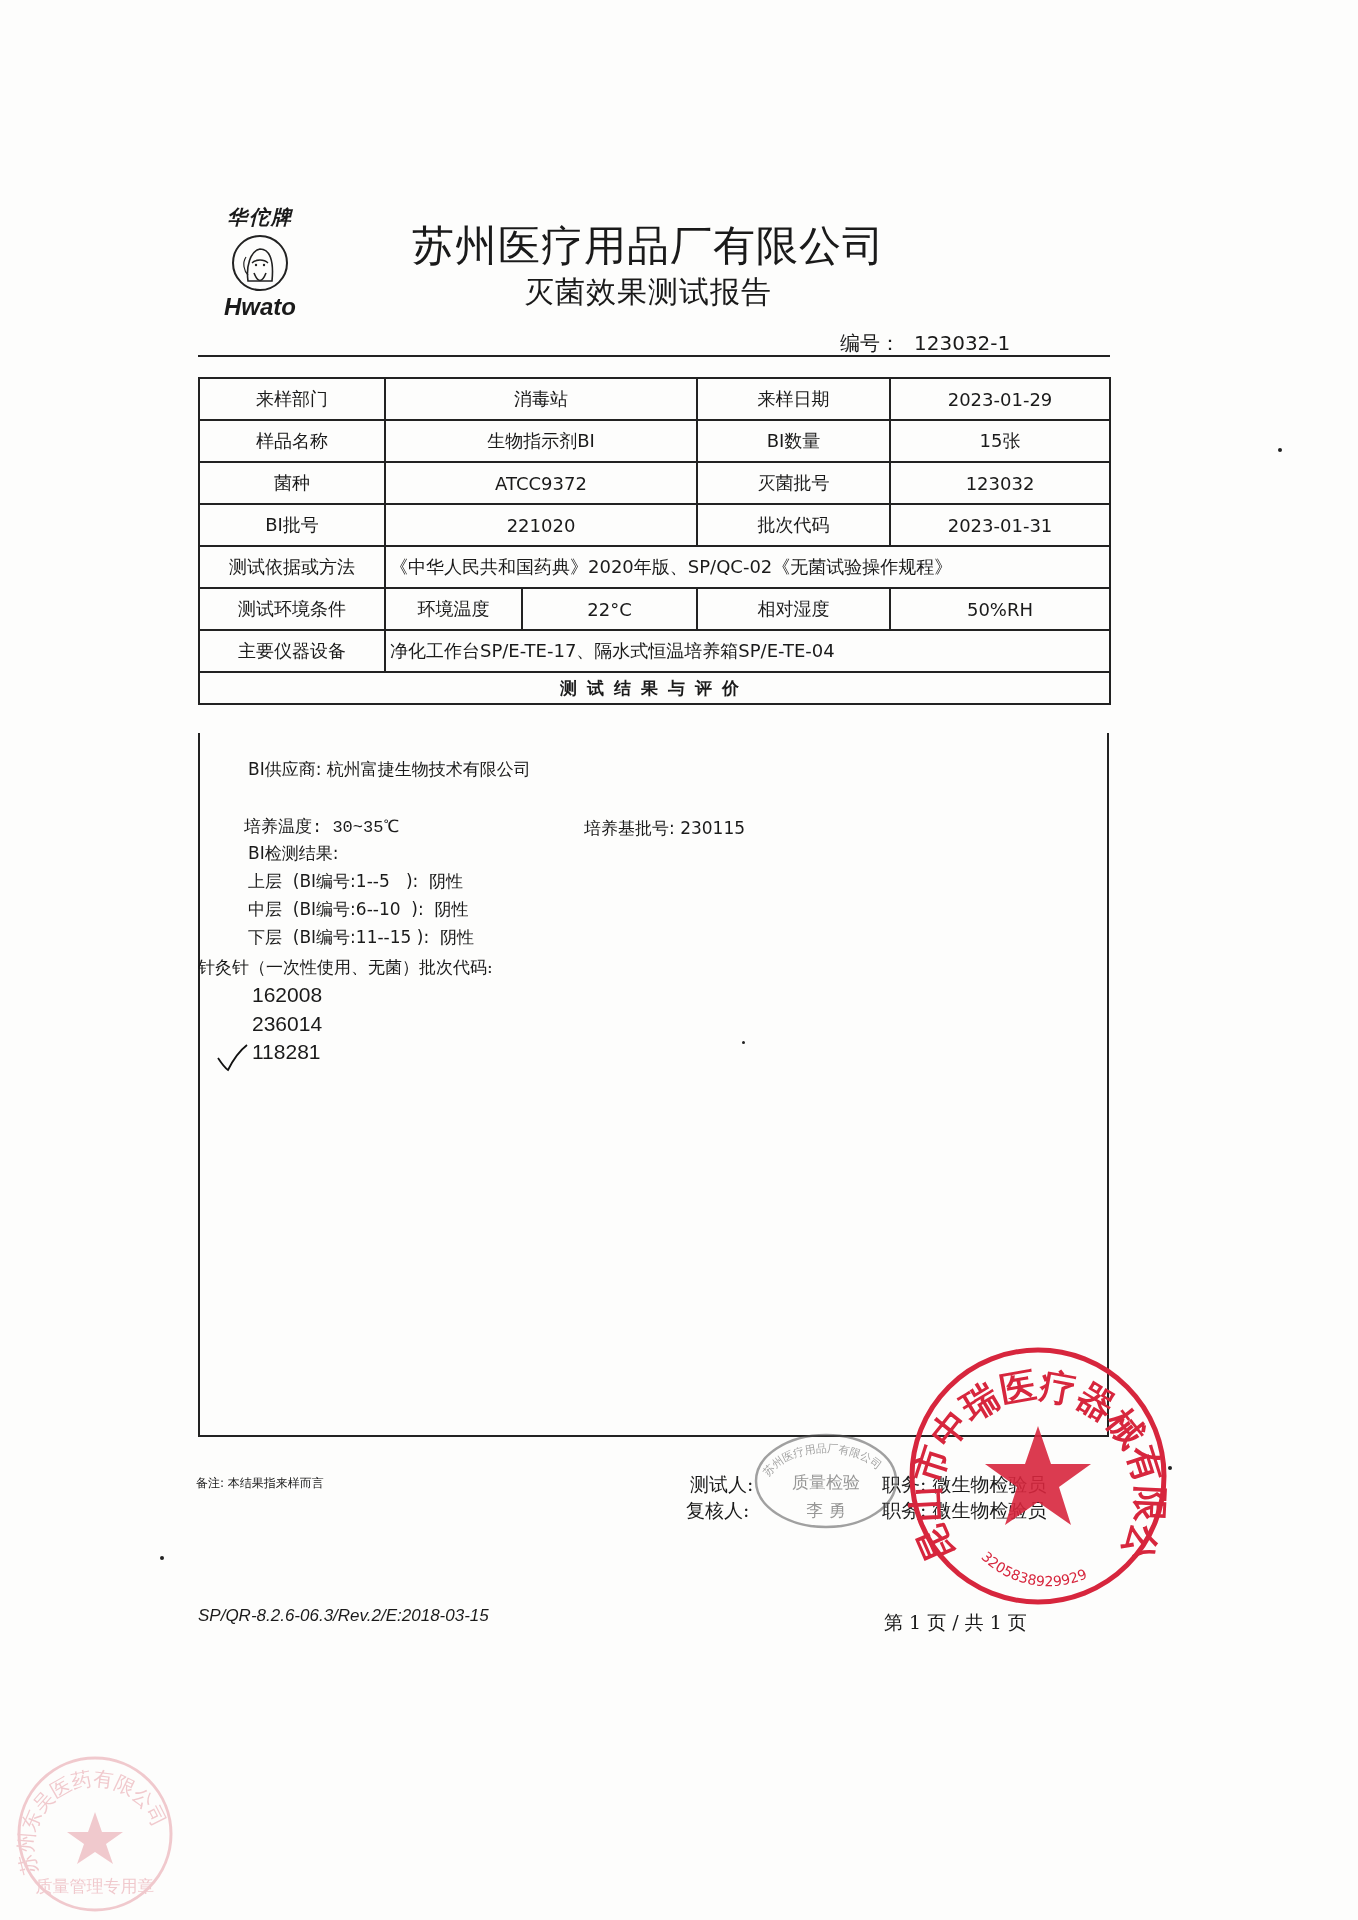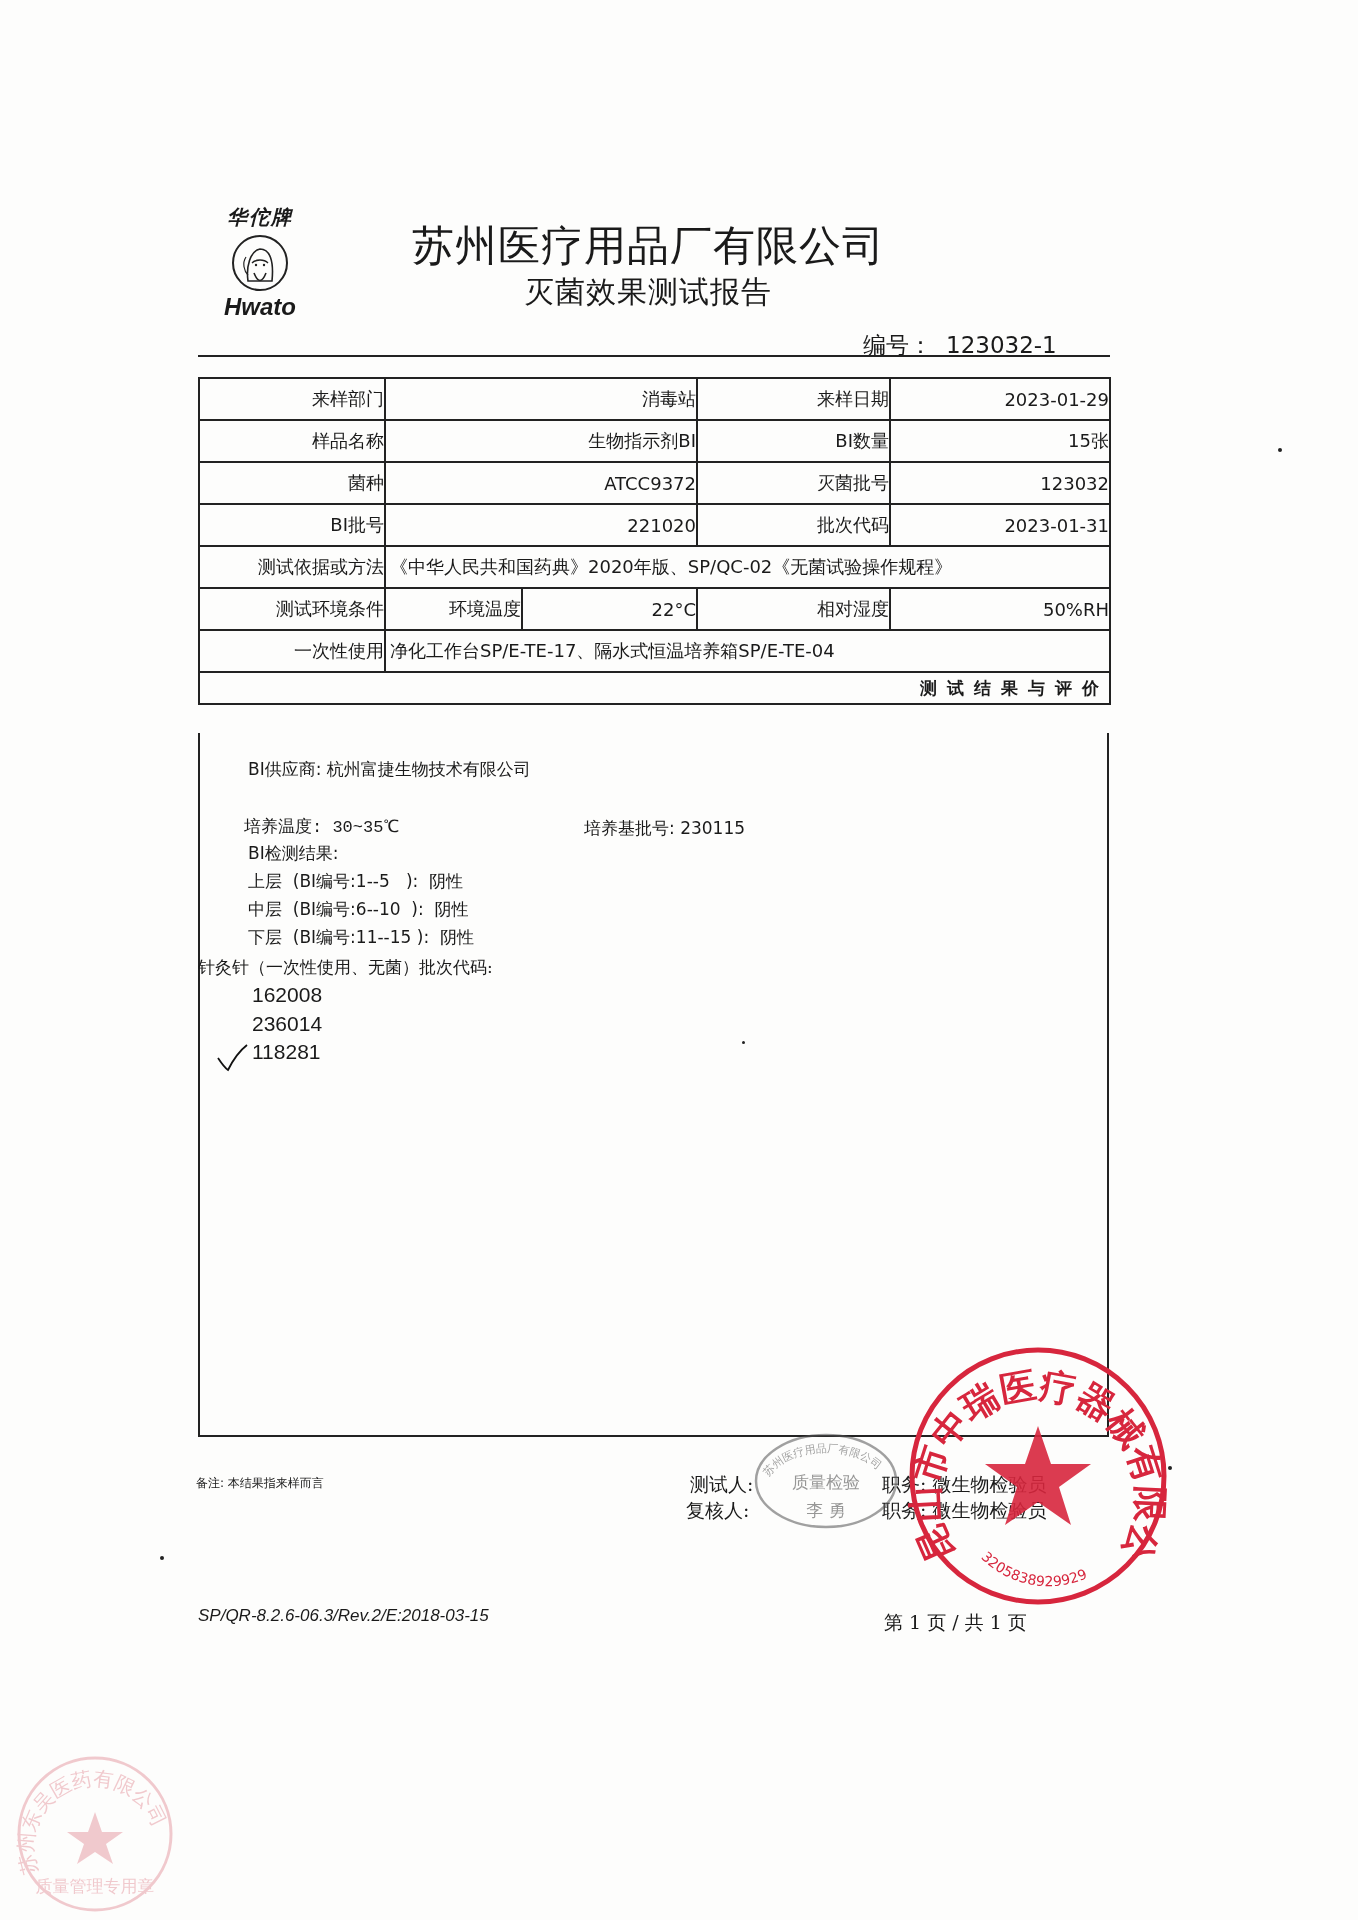--- a/index.html
+++ b/index.html
@@ -7,27 +7,27 @@
          font-family:"DejaVu Sans","Liberation Sans",sans-serif; color:#1a1a1a; }
   .abs { position:absolute; }
   
   .logo { left:214px; top:204px; width:92px; text-align:center; }
   .logo-brand { font-family:"DejaVu Serif",serif; font-size:20px; font-weight:bold; font-style:italic; letter-spacing:2px; }
   .logo-circle { width:52px; height:52px; border:2px solid #222; border-radius:50%; margin:4px auto 2px; position:relative; overflow:hidden; }
   .logo-circle svg { width:100%; height:100%; }
   .logo-en { font-family:"Liberation Sans",sans-serif; font-size:24px; font-weight:bold; font-style:italic; }
   .company { left:412px; top:218px; font-size:42px; letter-spacing:1px; white-space:nowrap; }
   .report-title { left:524px; top:272px; font-size:30px; letter-spacing:1px; white-space:nowrap; }
-  .docno { left:863px; top:330px; font-size:23px; white-space:nowrap; }
+  .docno { left:840px; top:330px; font-size:20px; white-space:nowrap; }
   .docno .lbl { margin-right:14px; }
   .hr-top { left:198px; top:355px; width:912px; height:0; border-top:2px solid #222; }
 
   
   .tbl { left:198px; top:377px; width:911px; border-collapse:collapse; table-layout:fixed; }
-  .tbl td { border:2px solid #222; height:38px; padding:0; text-align:right; font-size:18px; white-space:nowrap; }
+  .tbl td { border:2px solid #222; height:38px; padding:0; text-align:center; font-size:18px; white-space:nowrap; }
   .tbl td.left { text-align:left; padding-left:4px; }
   .tbl tr.h40 td { height:40px; }
   .tbl td.section { font-weight:bold; letter-spacing:10px; height:30px; font-size:17px; }
   .results { left:198px; top:733px; width:907px; height:702px; border:2px solid #222; border-top:none; }
 
   .rline { font-size:17px; white-space:nowrap; }
   .num { font-size:21px; font-family:"Liberation Sans",sans-serif; }
   .checkmark { left:216px; top:1044px; width:32px; height:28px; }
 
   .note { left:196px; top:1443px; font-size:12px; white-space:nowrap;margin-top:32px; }
@@ -103,21 +103,21 @@
     <td colspan="4" class="left">《中华人民共和国药典》2020年版、SP/QC-02《无菌试验操作规程》</td>
   </tr>
   <tr class="h40">
     <td>测试环境条件</td>
     <td>环境温度</td>
     <td>22°C</td>
     <td>相对湿度</td>
     <td>50%RH</td>
   </tr>
   <tr class="h40">
-    <td>一次性使用</td>
+    <td>主要仪器设备</td>
     <td colspan="4" class="left">净化工作台SP/E-TE-17、隔水式恒温培养箱SP/E-TE-04</td>
   </tr>
   <tr>
     <td colspan="5" class="section">测试结果与评价</td>
   </tr>
 </tbody>
   </table>
 
 <div class="abs results"></div>
 

